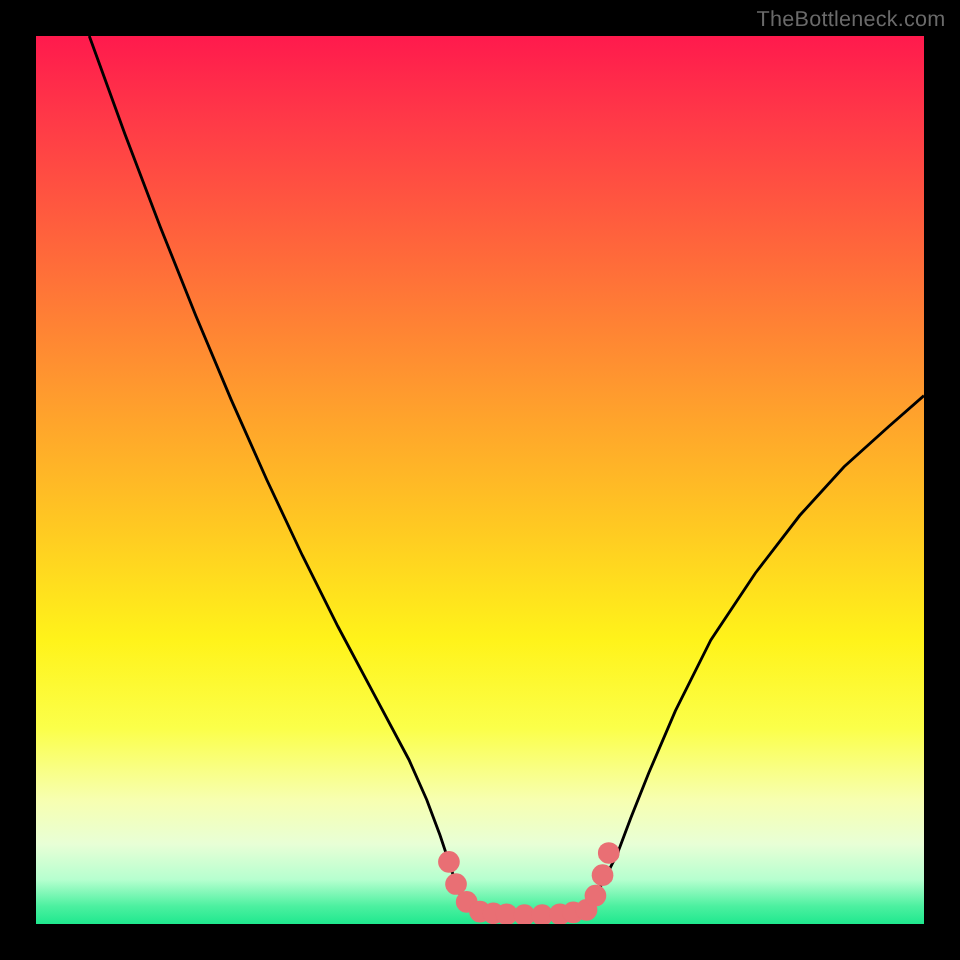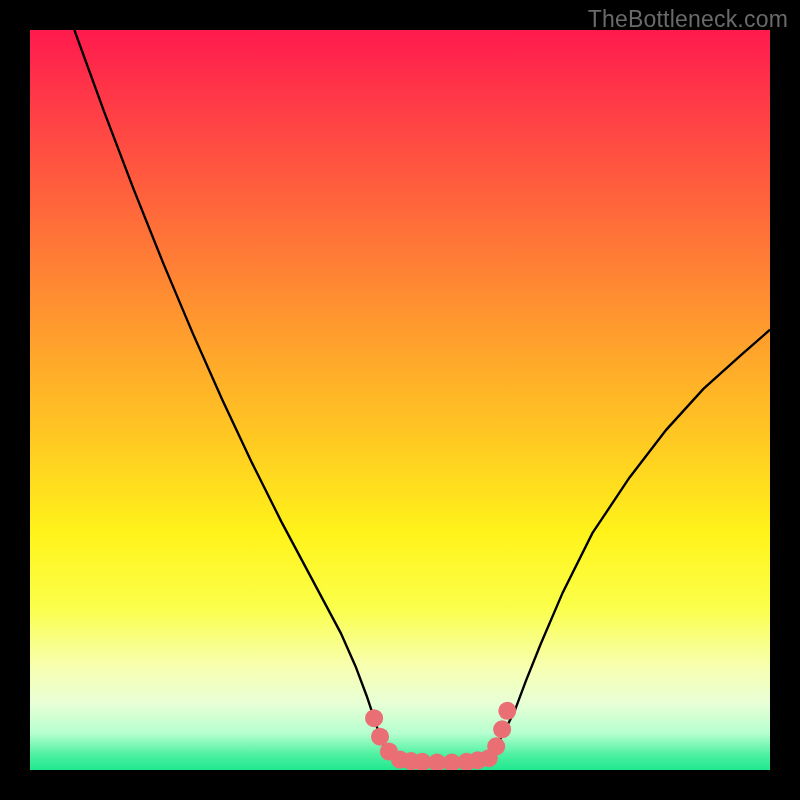--- a/index.html
+++ b/index.html
@@ -48,21 +48,21 @@
   }
   .plot svg {
     position: absolute;
     inset: 0;
   }
   .watermark {
     position: absolute;
     top: 6px;
     right: 12px;
     color: #6a6a6a;
-    font-size: 23px;
+    font-size: 18px;
     letter-spacing: 0.2px;
     font-weight: 500;
   }
 </style>
 </head>
 <body>
 
 <div class="frame">
 
   <div class="watermark">TheBottleneck.com</div>

